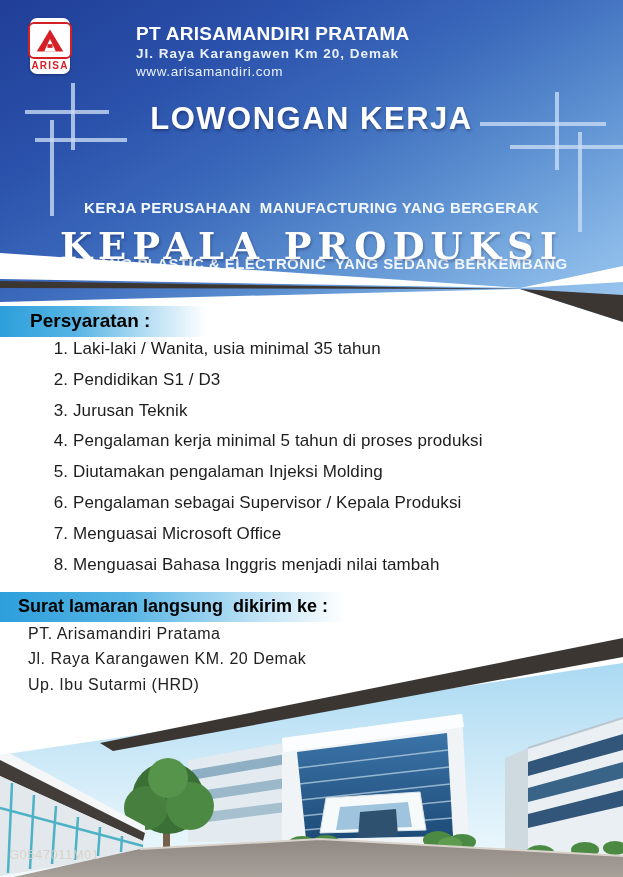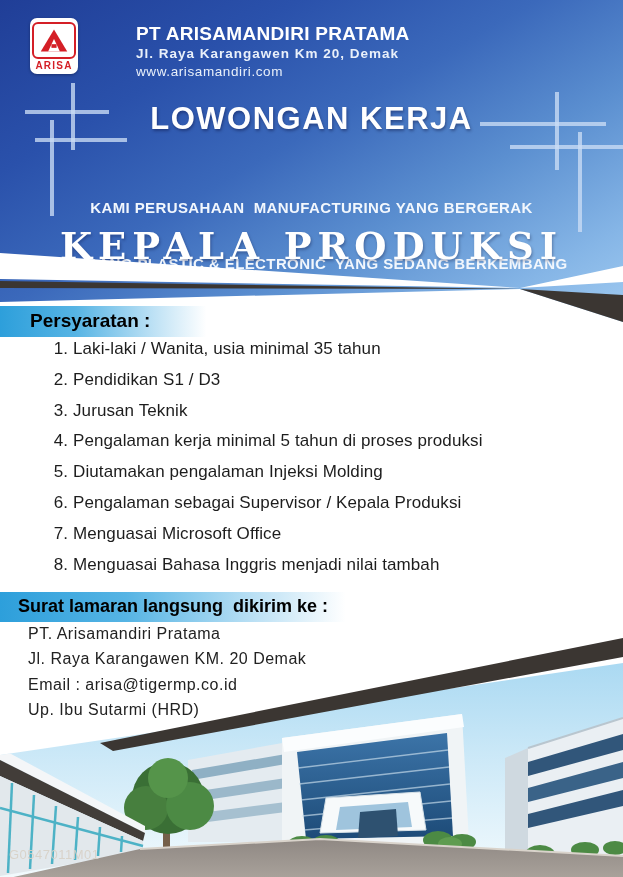--- a/index.html
+++ b/index.html
@@ -7,21 +7,21 @@
     position:relative;width:623px;height:877px;margin:0 auto;
     background:#ffffff;overflow:hidden;
     font-family:"Liberation Sans",sans-serif;
   }
   
   .hero{
     position:absolute;left:0;top:0;width:623px;height:330px;
     background:linear-gradient(150deg,#203e97 0%,#2a51ab 25%,#3b69bb 45%,#5b8fd0 65%,#85b5e6 85%,#a3cdf2 100%);
   }
   
-  .logo{position:absolute;left:30px;top:18px;width:48px;height:56px;background:#fff;border-radius:7px;
+  .logo{position:absolute;left:30px;top:18px;width:40px;height:56px;background:#fff;border-radius:7px;
         display:flex;flex-direction:column;align-items:center;box-shadow:0 1px 3px rgba(0,0,20,.35);}
   .logo-frame{margin-top:4px;width:40px;height:33px;border:2px solid #d41f26;border-radius:6px;
               display:flex;align-items:center;justify-content:center;}
   .logo-frame svg{display:block;}
   .logo-text{font-size:10px;font-weight:bold;color:#d41f26;letter-spacing:1.2px;margin-top:1px;}
   
   .company-info{position:absolute;left:88px;top:22px;color:#ffffff;padding-left:48px;}
   .company-name{font-size:19px;font-weight:bold;letter-spacing:.3px;line-height:23px;}
   .company-address{font-size:13.5px;font-weight:bold;letter-spacing:1px;line-height:18px;color:#e9f0fa;}
   .company-website{font-size:13.5px;letter-spacing:.6px;line-height:17px;color:#e9f0fa;}
@@ -86,21 +86,21 @@
     </div>
 
     <div class="company-info">
       <div class="company-name">PT ARISAMANDIRI PRATAMA</div>
       <div class="company-address">Jl. Raya Karangawen Km 20, Demak</div>
       <div class="company-website">www.arisamandiri.com</div>
     </div>
 
     <div class="banner-title">LOWONGAN KERJA</div>
     <div class="intro">
-      <div>KAMI PERUSAHAAN  MANUFACTURING YANG BERGERAK</div>
+      <div>KERJA PERUSAHAAN  MANUFACTURING YANG BERGERAK</div>
       <div>DIBIDANG PLASTIC &amp; ELECTRONIC  YANG SEDANG BERKEMBANG</div>
       <div>MEMBUTUHKAN :</div>
     </div>
     <div class="position-title">KEPALA PRODUKSI</div>
 
     <svg class="wedges" viewBox="0 0 623 85" preserveAspectRatio="none">
       <polygon points="0,57 520,44 623,77 623,85 0,85" fill="#ffffff"></polygon>
       <polygon points="0,8 520,43 0,34" fill="#ffffff"></polygon>
       <polygon points="0,36 520,44 0,43" fill="#3b3632"></polygon>
       <polygon points="623,21 520,43 623,37" fill="#ffffff"></polygon>
@@ -121,21 +121,20 @@
     <li>Menguasai Microsoft Office</li>
     <li>Menguasai Bahasa Inggris menjadi nilai tambah</li>
   </ol>
 
   <div class="apply-bar">
     <span>Surat lamaran langsung  dikirim ke :</span>
   </div>
   <div class="apply-lines">
     <div>PT. Arisamandiri Pratama</div>
     <div>Jl. Raya Karangawen KM. 20 Demak</div>
-    <div>Email : arisa@tigermp.co.id</div>
     <div>Up. Ibu Sutarmi (HRD)</div>
   </div>
 
   <svg class="bottom-art" viewBox="0 0 623 247" preserveAspectRatio="none">
     <defs>
       <linearGradient id="skyGrad" x1="0" y1="0" x2="0" y2="1">
         <stop offset="0" stop-color="#9fd4f0"></stop>
         <stop offset="0.55" stop-color="#cfeaf8"></stop>
         <stop offset="1" stop-color="#f2fafd"></stop>
       </linearGradient>

